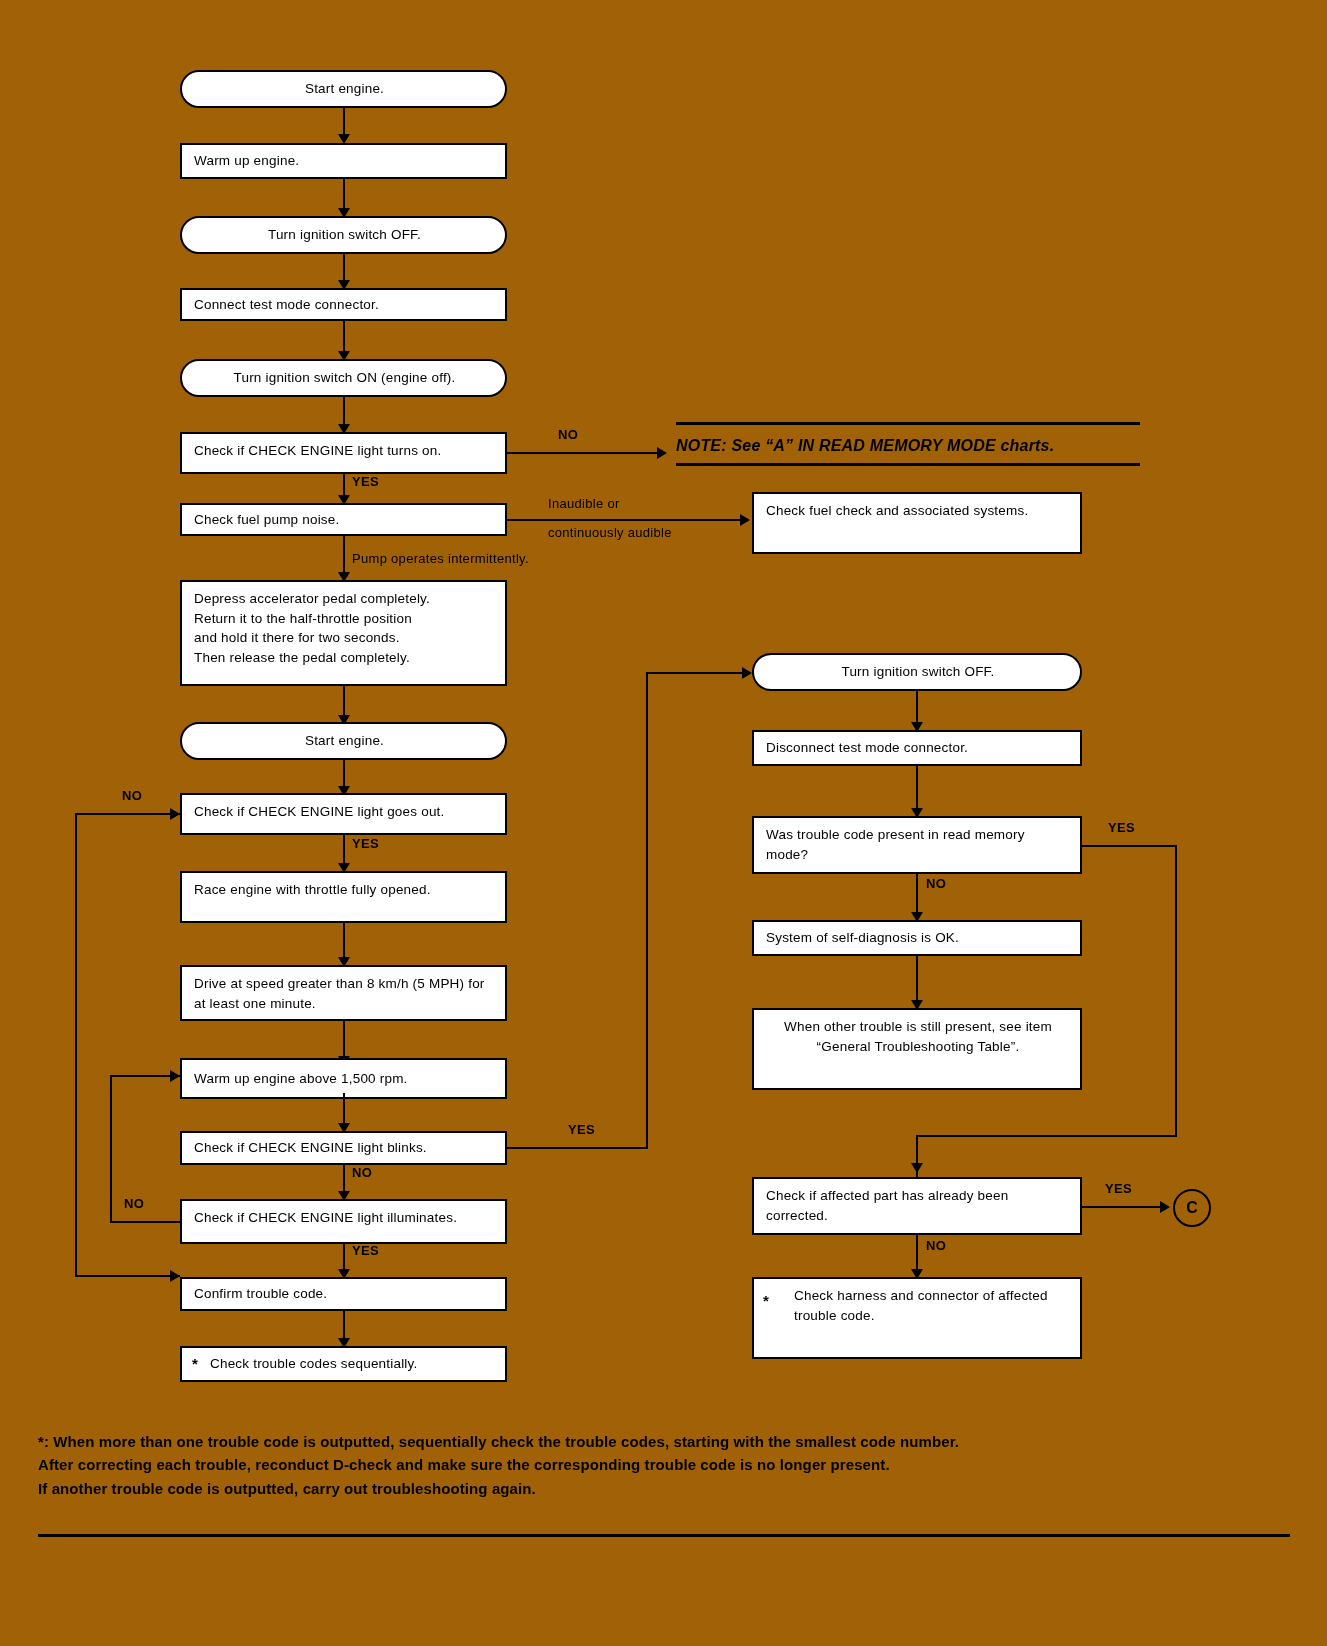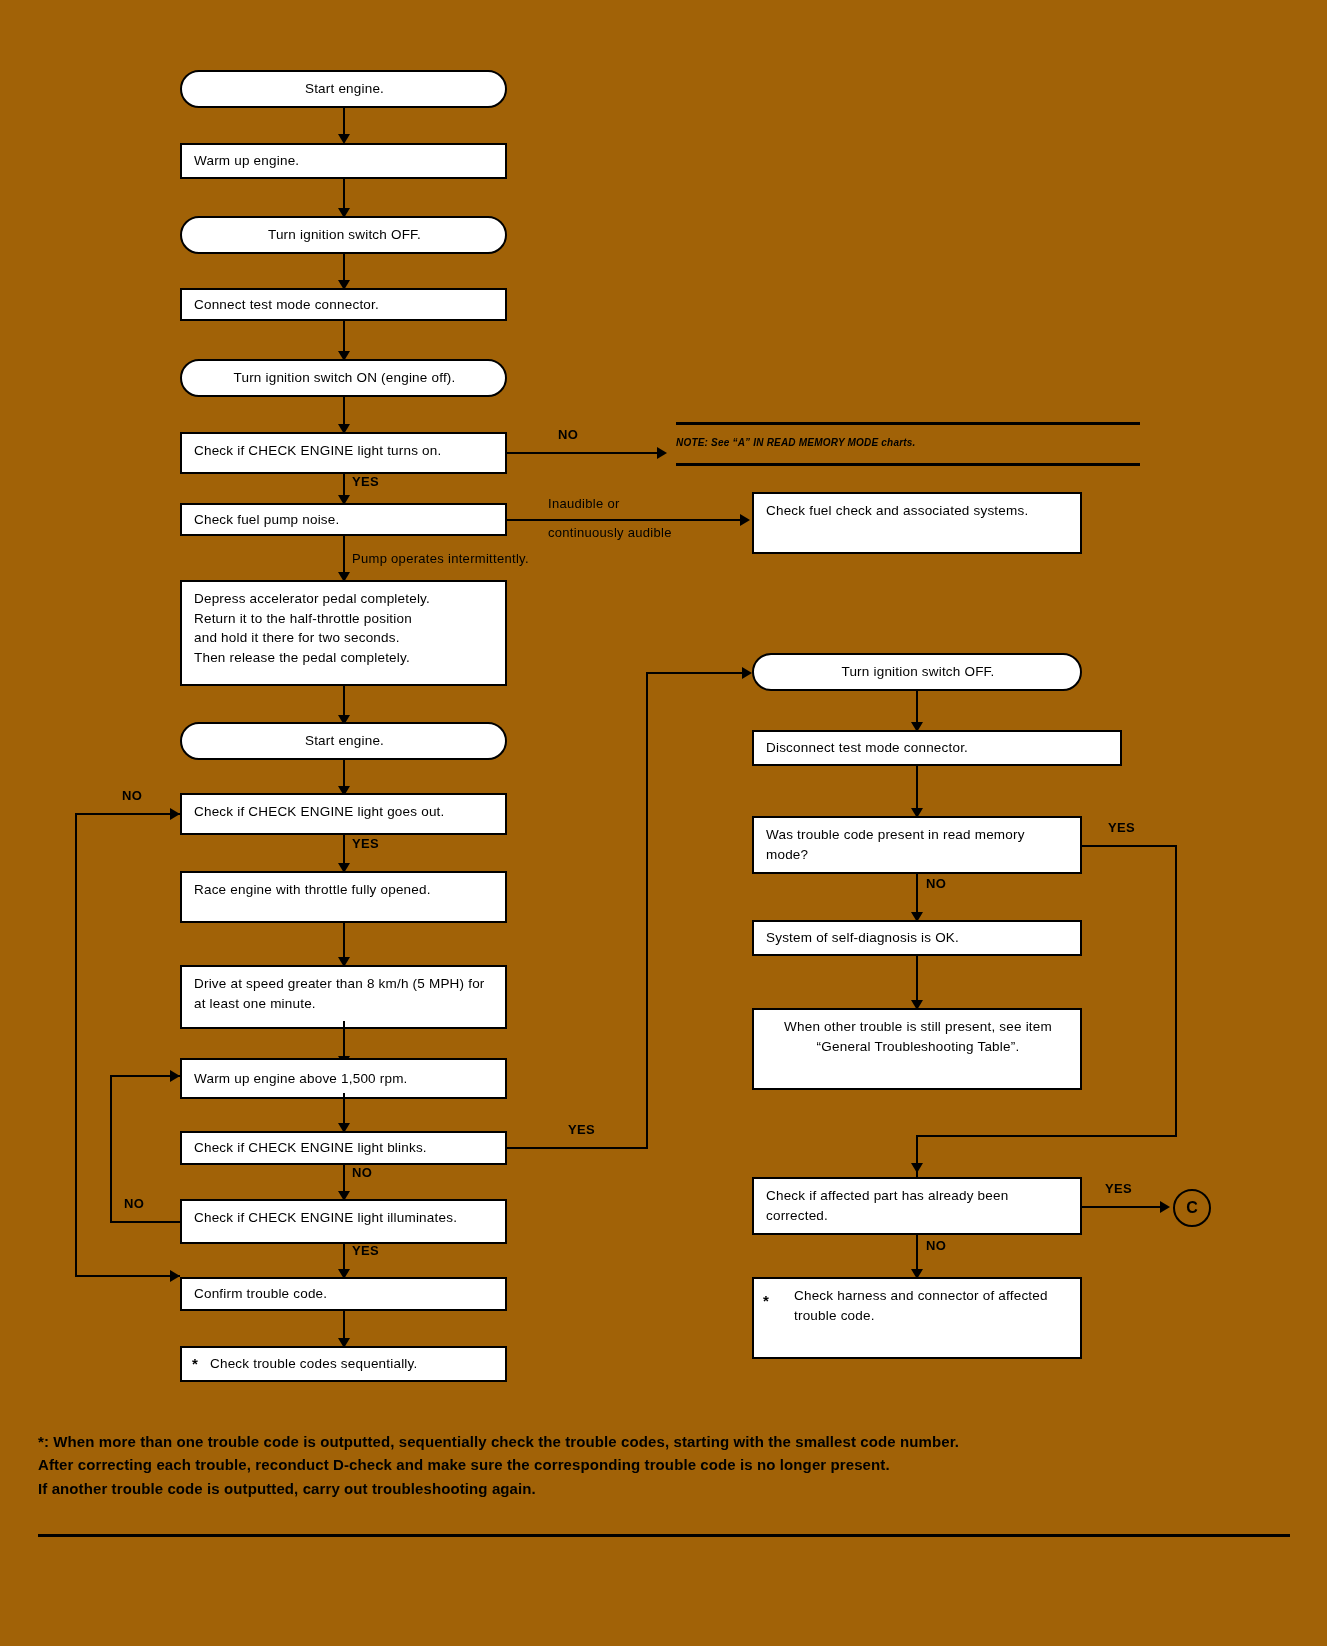--- a/index.html
+++ b/index.html
@@ -66,21 +66,21 @@
     letter-spacing: 0.3px;
     white-space: nowrap;
   }
   .lbl.b {
     font-weight: bold;
   }
   .note {
     position: absolute;
     font-style: italic;
     font-weight: bold;
-    font-size: 10px;
+    font-size: 16px;
     letter-spacing: 0.2px;
     white-space: nowrap;
   }
   .note-rule {
     position: absolute;
     height: 3px;
     background: #000;
   }
   .circle {
     position: absolute;
@@ -214,21 +214,21 @@
   <div class="line vline" style="left:343px; top:835px; height:36px;"></div>
   <div class="arrow-down" style="left:338px; top:863px;"></div>
   <div class="lbl b" style="left:352px; top:836px;">YES</div>
 
   <div class="node top" style="left:180px; top:871px; width:327px; height:52px;">
     <span class="multiline">Race engine with throttle fully opened.</span>
   </div>
   <div class="line vline" style="left:343px; top:923px; height:42px;"></div>
   <div class="arrow-down" style="left:338px; top:957px;"></div>
 
-  <div class="node top" style="left:180px; top:965px; width:327px; height:64px;">
+  <div class="node top" style="left:180px; top:965px; width:327px; height:56px;">
     <span class="multiline">Drive at speed greater than 8 km/h (5 MPH) for at least one minute.</span>
   </div>
   <div class="line vline" style="left:343px; top:1021px; height:43px;"></div>
   <div class="arrow-down" style="left:338px; top:1056px;"></div>
 
   <div class="node" style="left:180px; top:1058px; width:327px; height:41px;">
     <span>Warm up engine above 1,500 rpm.</span>
   </div>
   <div class="line vline" style="left:343px; top:1093px; height:38px;"></div>
   <div class="arrow-down" style="left:338px; top:1123px;"></div>
@@ -271,21 +271,21 @@
     <span>Check trouble codes sequentially.</span>
   </div>
   <div class="star" style="left:192px; top:1355px;">*</div>
 
   <div class="node rounded center" style="left:752px; top:653px; width:330px; height:38px;">
     <span>Turn ignition switch OFF.</span>
   </div>
   <div class="line vline" style="left:916px; top:691px; height:39px;"></div>
   <div class="arrow-down" style="left:911px; top:722px;"></div>
 
-  <div class="node" style="left:752px; top:730px; width:370px; height:36px;">
+  <div class="node" style="left:752px; top:730px; width:330px; height:36px;">
     <span>Disconnect test mode connector.</span>
   </div>
   <div class="line vline" style="left:916px; top:766px; height:50px;"></div>
   <div class="arrow-down" style="left:911px; top:808px;"></div>
 
   <div class="node top" style="left:752px; top:816px; width:330px; height:58px;">
     <span class="multiline">Was trouble code present in read memory mode?</span>
   </div>
 
   <div class="line hline" style="left:1082px; top:845px; width:95px;"></div>

